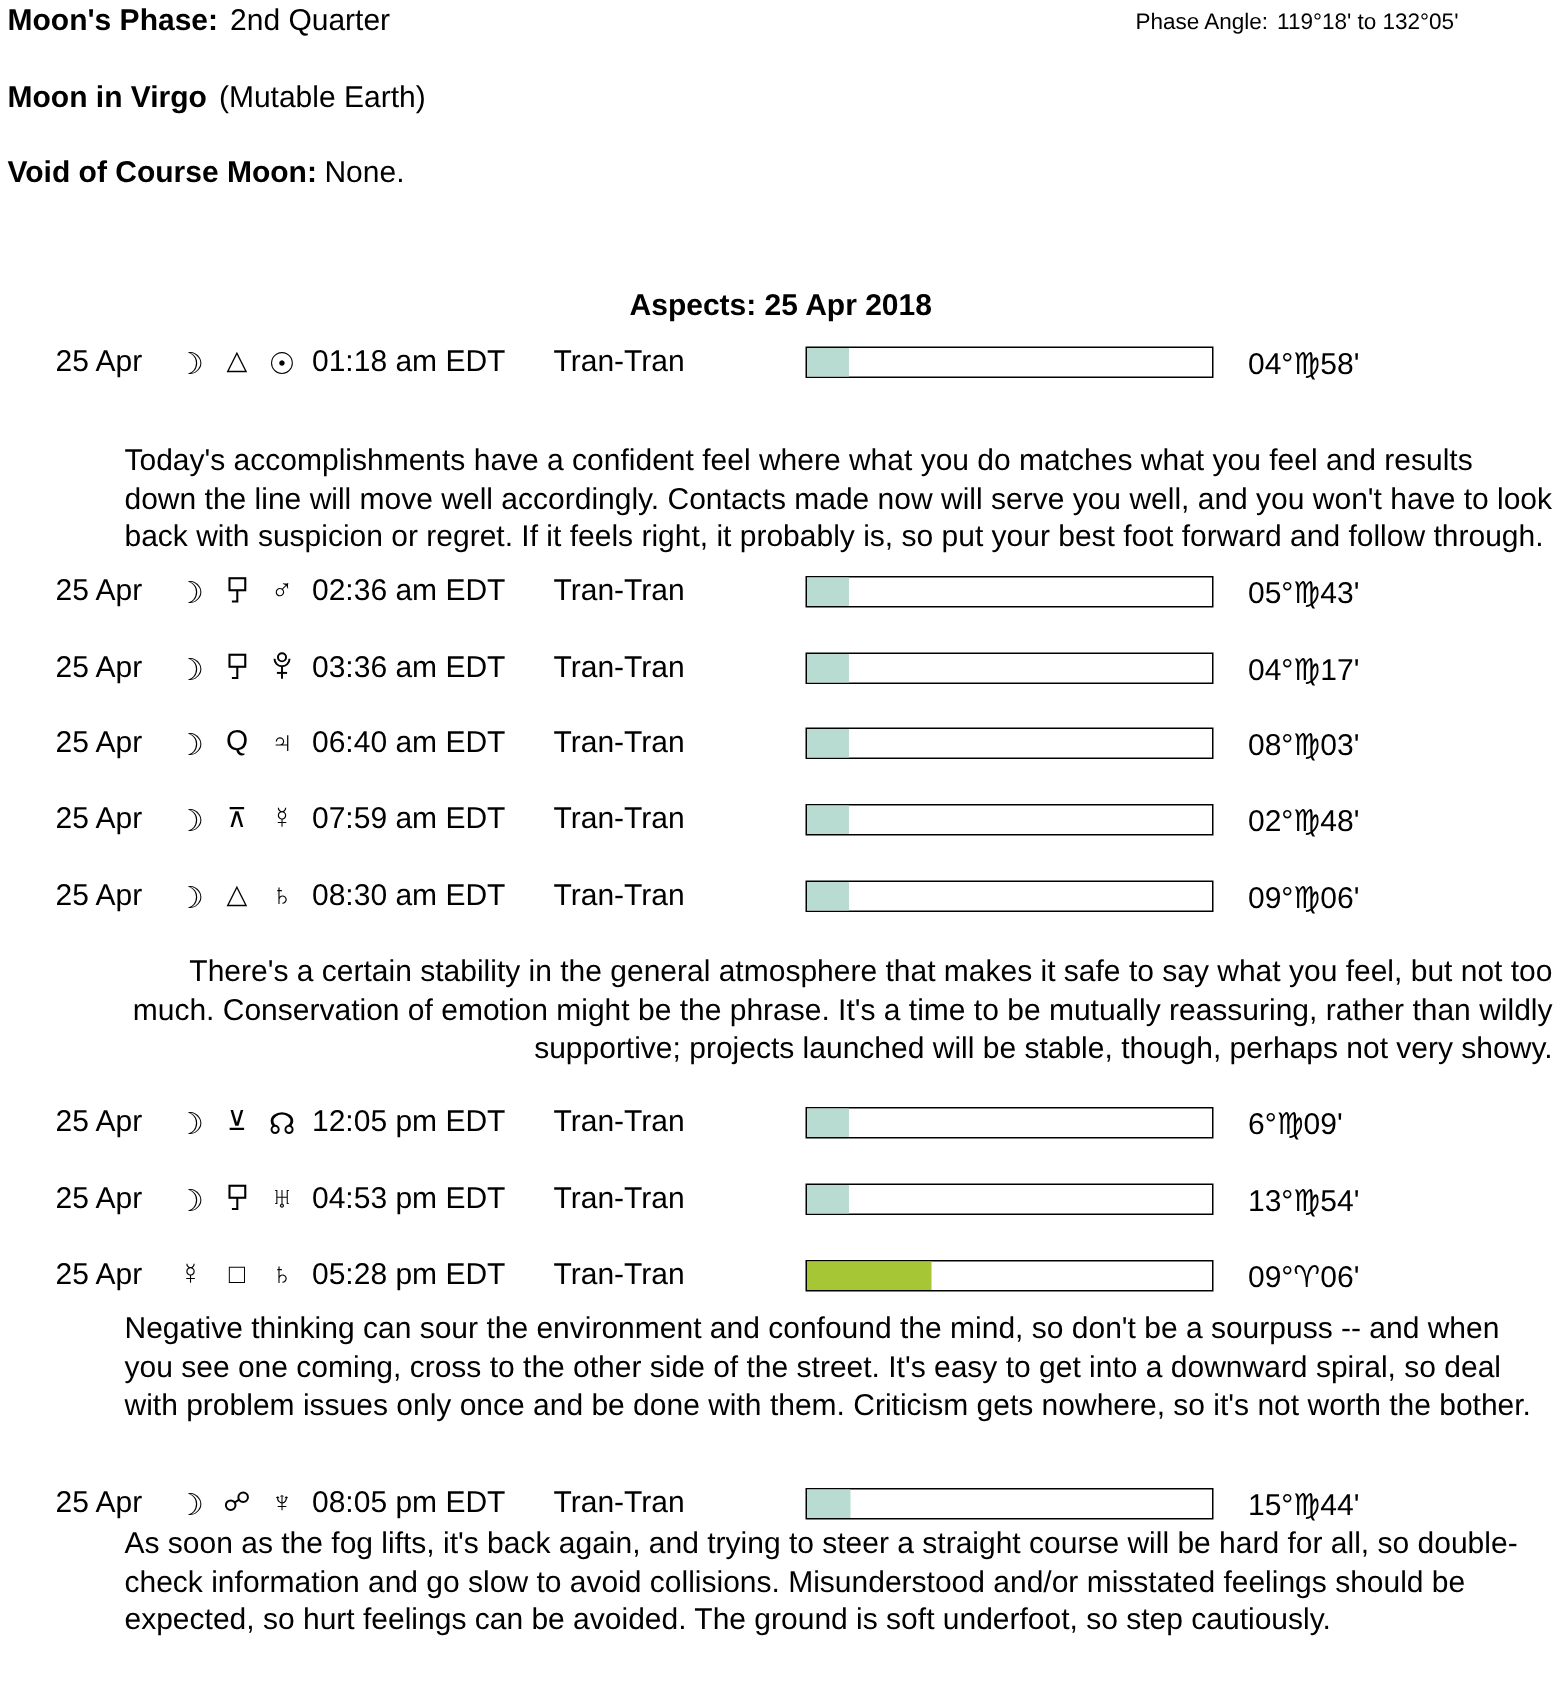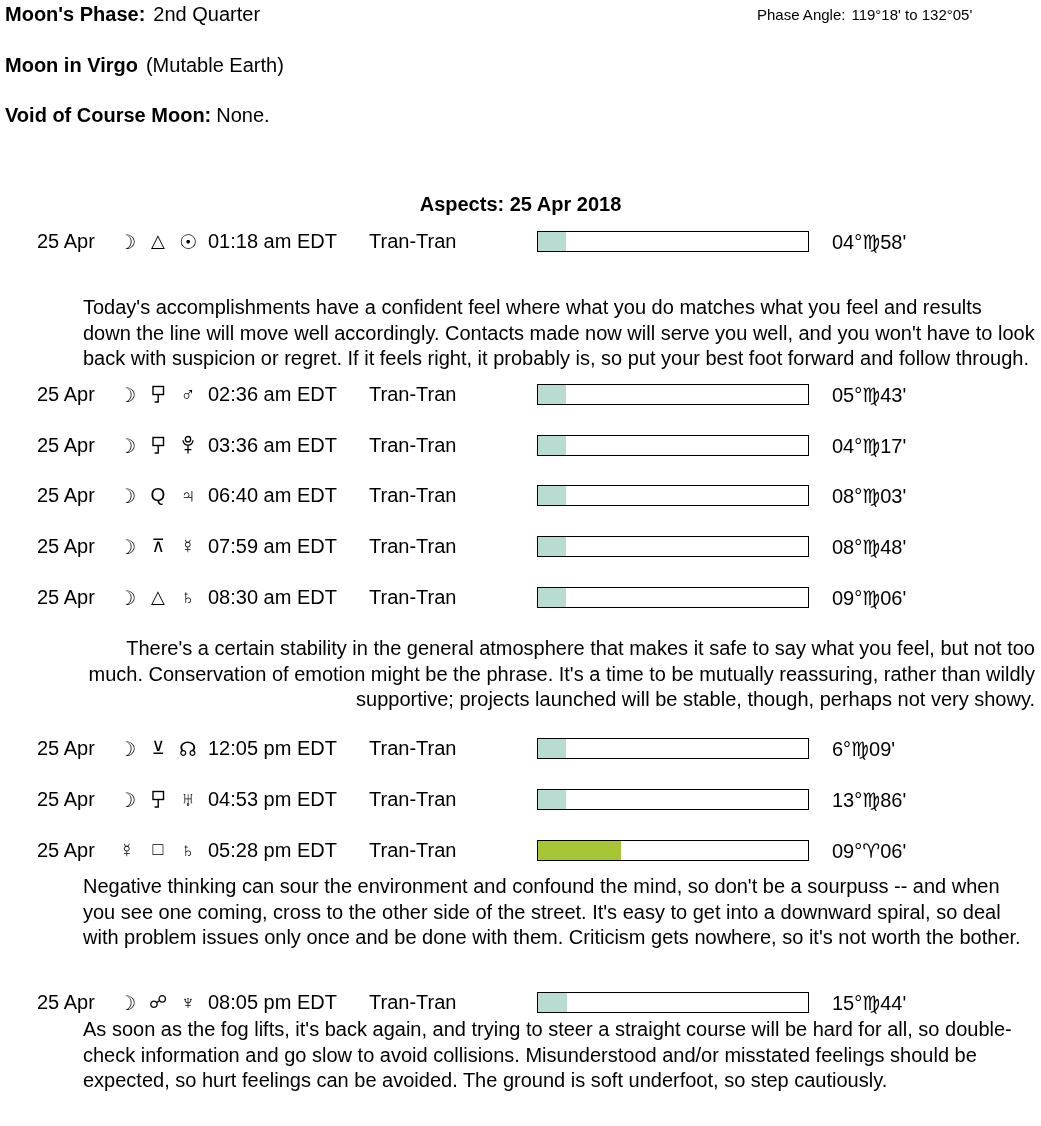--- a/index.html
+++ b/index.html
@@ -115,21 +115,21 @@
 <div class="row" style="top:535px;">
   <span class="cell date">25 Apr</span>
   <span class="cell g g1">☽</span>
   <span class="cell g g2 asp">⊼</span>
   <span class="cell g g3">☿</span>
   <span class="cell time">07:59 am EDT</span>
   <span class="cell tran">Tran-Tran</span>
   <span class="cell bar">
       <span class="fill" style="width: 10.4%; background-color: rgb(185, 220, 210);"></span>
     </span>
-  <span class="cell deg">08°♍48'</span>
+  <span class="cell deg">02°♍48'</span>
 </div>
 
 <div class="row" style="top:586px;">
   <span class="cell date">25 Apr</span>
   <span class="cell g g1">☽</span>
   <span class="cell g g2 asp">△</span>
   <span class="cell g g3">♄</span>
   <span class="cell time">08:30 am EDT</span>
   <span class="cell tran">Tran-Tran</span>
   <span class="cell bar">
@@ -158,21 +158,21 @@
   <span class="cell g g2"><svg class="gsvg" width="15" height="19" viewBox="0 0 15 19">
         <rect x="2" y="1.5" width="10.5" height="8" fill="none" stroke="#000" stroke-width="1.4"></rect>
         <path d="M7.2 9.5 L7.2 17 L3.6 17" fill="none" stroke="#000" stroke-width="1.4"></path>
       </svg></span>
   <span class="cell g g3">♅</span>
   <span class="cell time">04:53 pm EDT</span>
   <span class="cell tran">Tran-Tran</span>
   <span class="cell bar">
       <span class="fill" style="width: 10.4%; background-color: rgb(185, 220, 210);"></span>
     </span>
-  <span class="cell deg">13°♍86'</span>
+  <span class="cell deg">13°♍54'</span>
 </div>
 
 <div class="row" style="top:839px;">
   <span class="cell date">25 Apr</span>
   <span class="cell g g1">☿</span>
   <span class="cell g g2 asp">□</span>
   <span class="cell g g3">♄</span>
   <span class="cell time">05:28 pm EDT</span>
   <span class="cell tran">Tran-Tran</span>
   <span class="cell bar">

